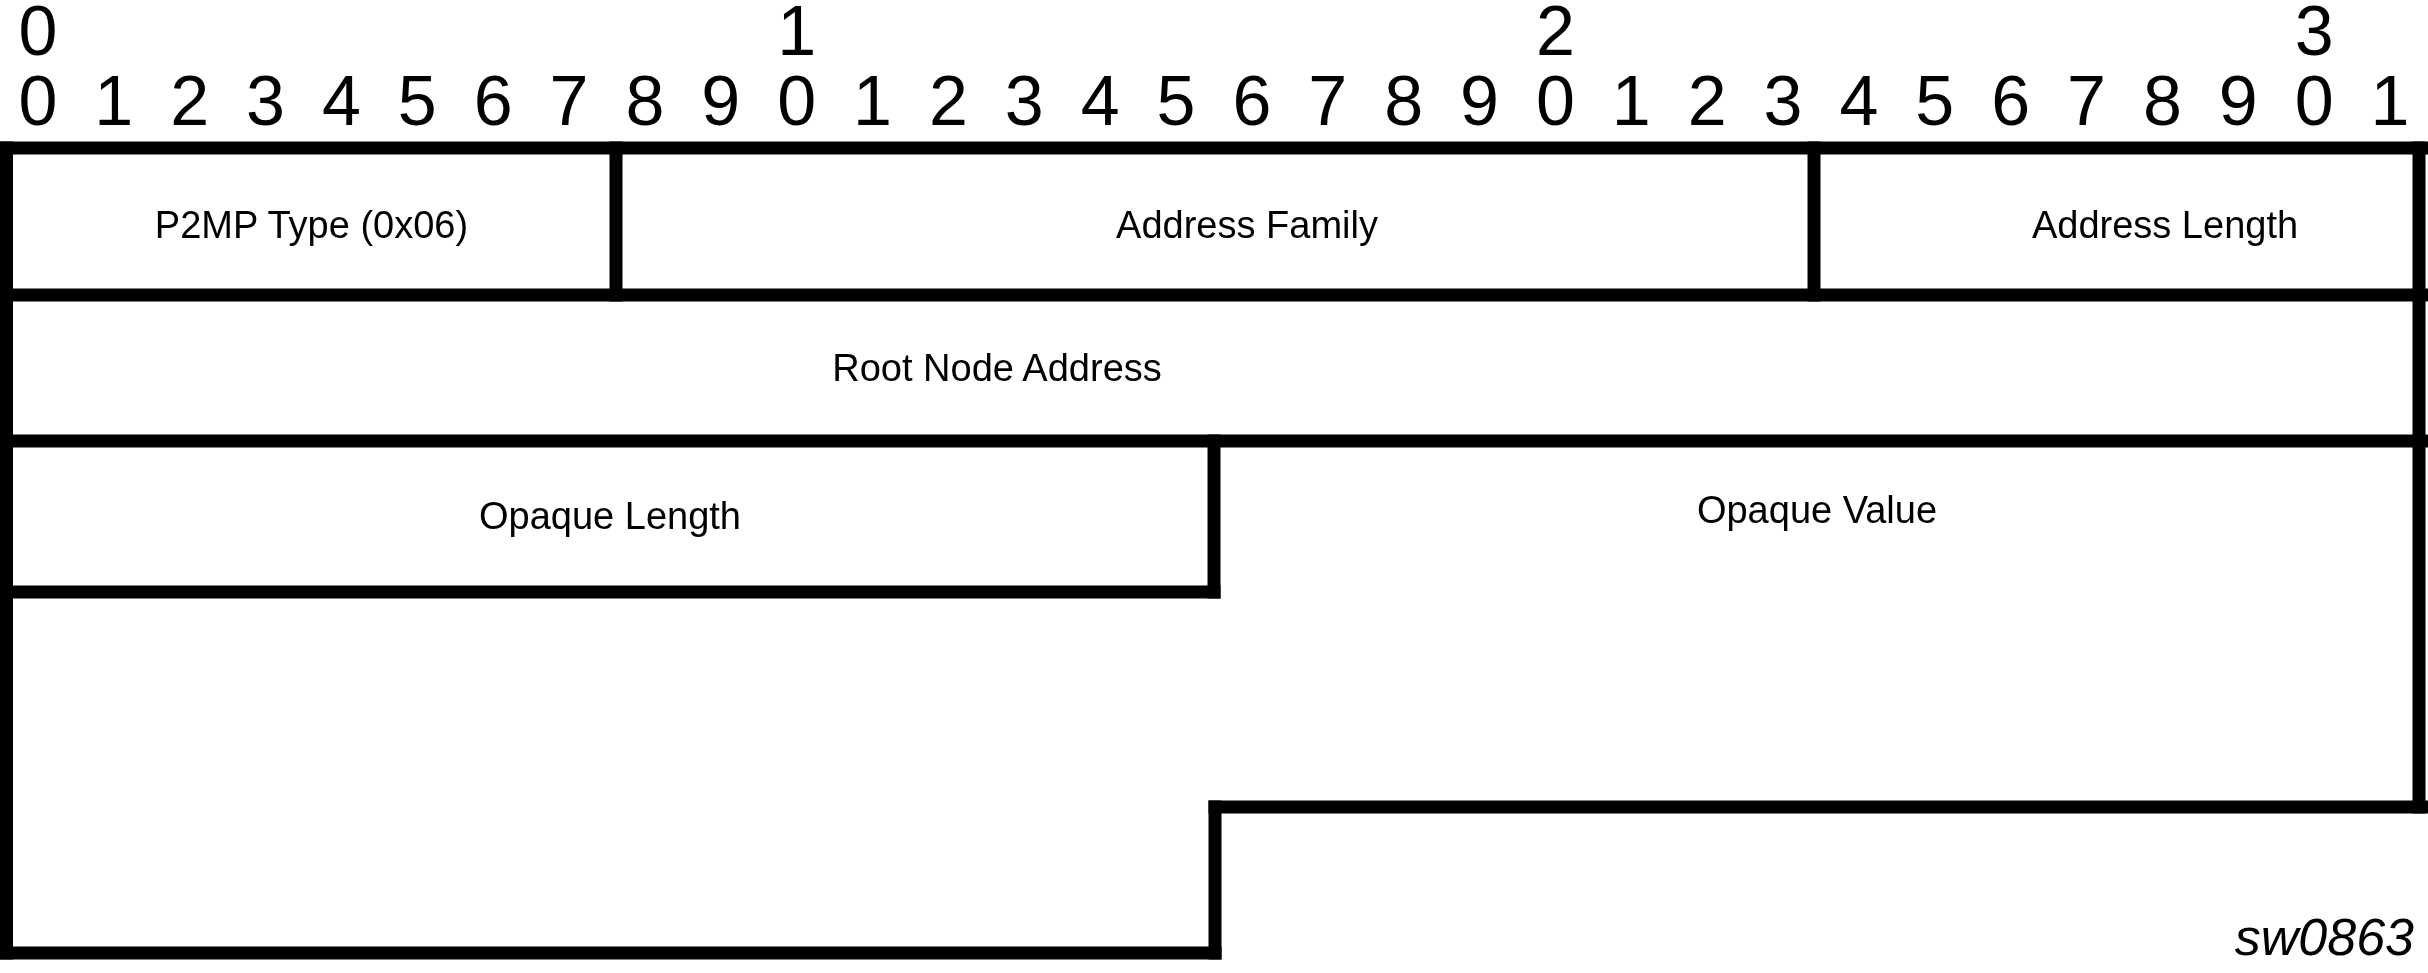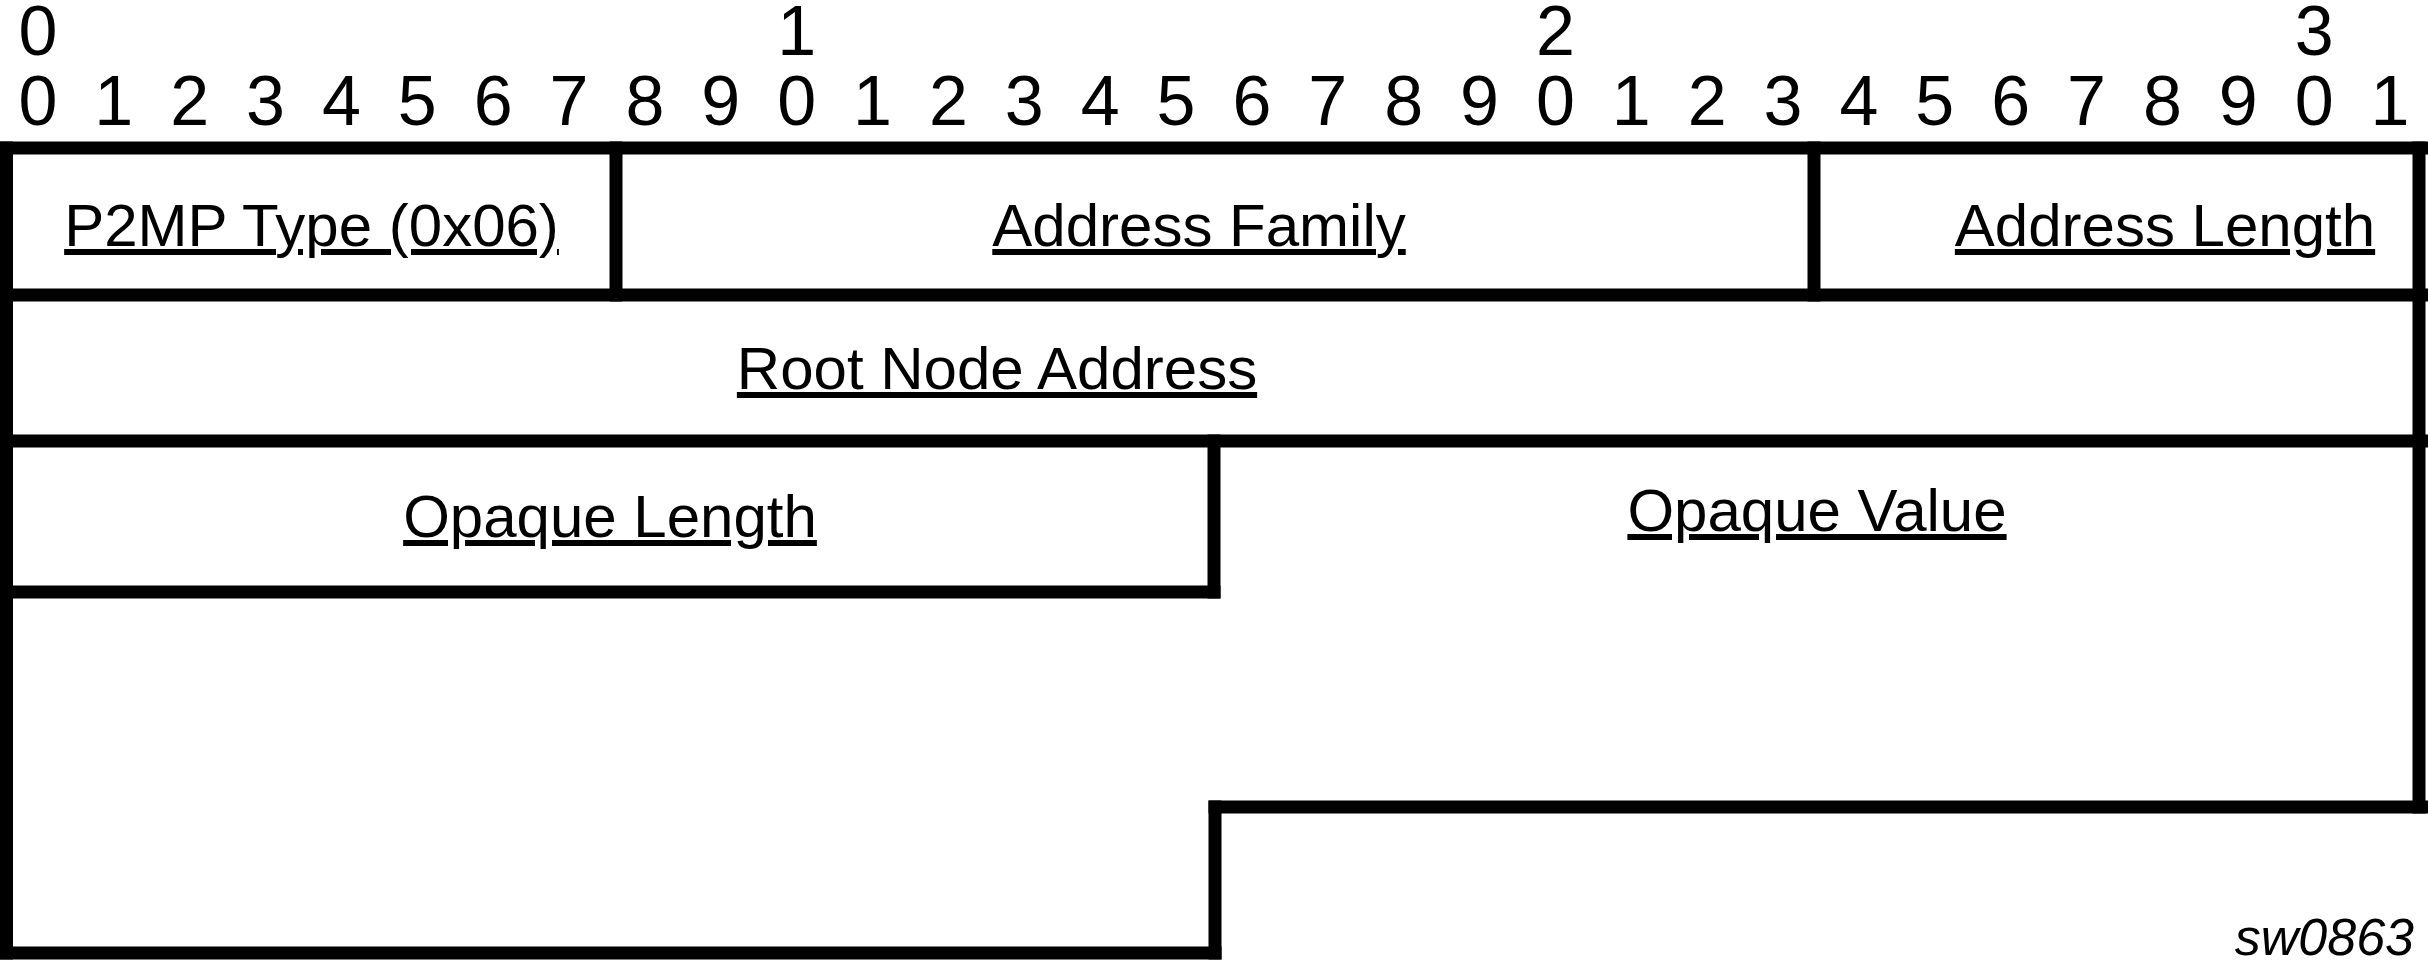--- a/index.html
+++ b/index.html
@@ -18,24 +18,24 @@
   
   .ruler { position: absolute; left: 0; width: 2428px; display: flex; }
   .ruler .digit { flex: 1 1 0; text-align: center; white-space: pre; }
   .ruler-tens { top: 0;  height: 62px; line-height: 62px; font-size: 70px; }
   .ruler-ones { top: 70px; height: 62px; line-height: 62px; font-size: 70px; }
 
   
   .cell {
     position: absolute;
     display: flex; align-items: center; justify-content: center;
-    font-size: 60px; text-align: center; text-decoration: underline;
+    font-size: 38px; text-align: center;
   }
   .c-p2mp  { left: 13px;   top: 162px; width: 597px;  height: 126px; }
-  .c-af    { left: 606px;  top: 162px; width: 1186px; height: 126px; }
+  .c-af    { left: 654px;  top: 162px; width: 1186px; height: 126px; }
   .c-al    { left: 1820px; top: 162px; width: 690px;  height: 126px; }
   .c-root  { left: 13px;   top: 302px; width: 1968px; height: 132px; }
   .c-oplen { left: 13px;   top: 448px; width: 1194px; height: 137px; border-radius: 13px; }
   .c-opval { left: 1221px; top: 442px; width: 1192px; height: 137px; }
 
   .watermark {
     position: absolute; right: 14px; top: 912px;
     height: 50px; line-height: 50px;
     font-family: Liberation Sans, sans-serif;
     font-style: italic; font-size: 52px;

